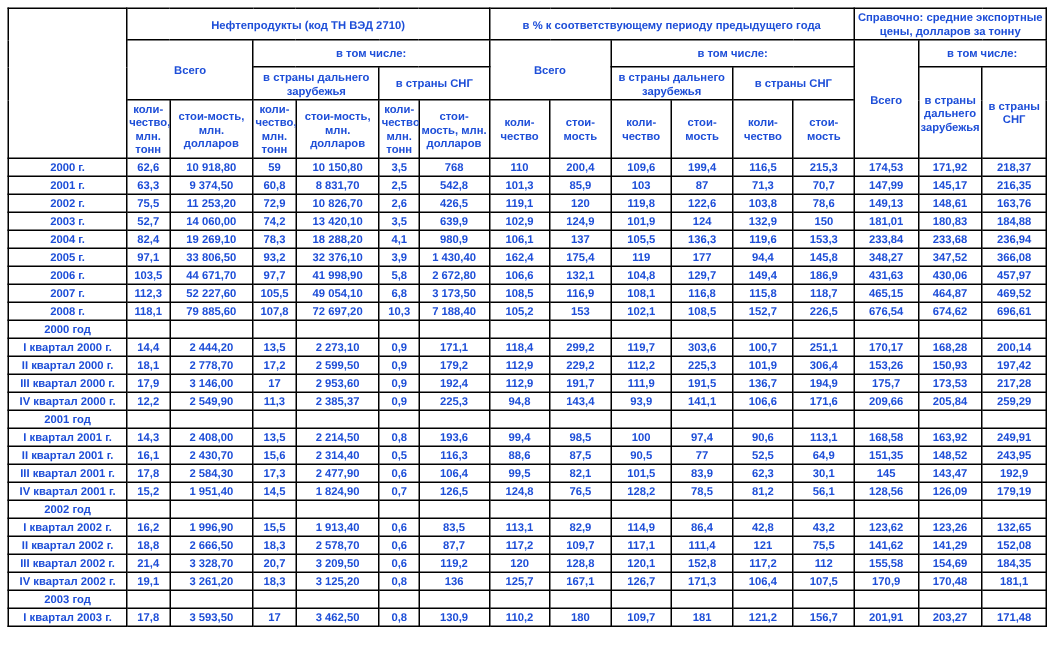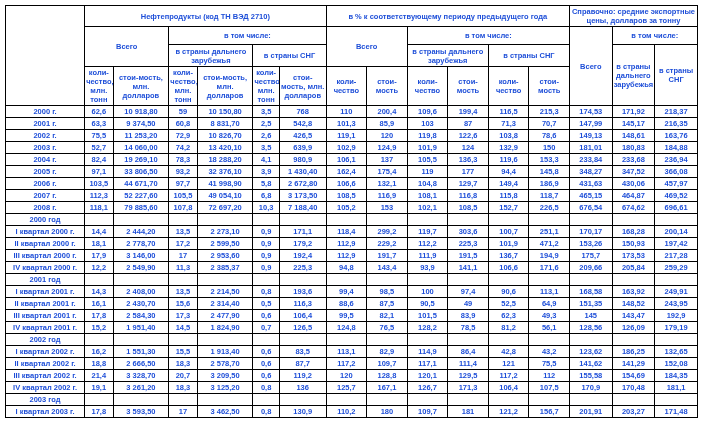--- a/index.html
+++ b/index.html
@@ -316,21 +316,21 @@
           <td>2 778,70</td>
           <td>17,2</td>
           <td>2 599,50</td>
           <td>0,9</td>
           <td>179,2</td>
           <td>112,9</td>
           <td>229,2</td>
           <td>112,2</td>
           <td>225,3</td>
           <td>101,9</td>
-          <td>471,2</td>
+          <td>306,4</td>
           <td>153,26</td>
           <td>150,93</td>
           <td>197,42</td>
         </tr>
         <tr>
           <td class="label">III квартал 2000 г.</td>
           <td>17,9</td>
           <td>3 146,00</td>
           <td>17</td>
           <td>2 953,60</td>
@@ -404,41 +404,41 @@
           <td class="label">II квартал 2001 г.</td>
           <td>16,1</td>
           <td>2 430,70</td>
           <td>15,6</td>
           <td>2 314,40</td>
           <td>0,5</td>
           <td>116,3</td>
           <td>88,6</td>
           <td>87,5</td>
           <td>90,5</td>
-          <td>49</td>
+          <td>77</td>
           <td>52,5</td>
           <td>64,9</td>
           <td>151,35</td>
           <td>148,52</td>
           <td>243,95</td>
         </tr>
         <tr>
           <td class="label">III квартал 2001 г.</td>
           <td>17,8</td>
           <td>2 584,30</td>
           <td>17,3</td>
           <td>2 477,90</td>
           <td>0,6</td>
           <td>106,4</td>
           <td>99,5</td>
           <td>82,1</td>
           <td>101,5</td>
           <td>83,9</td>
           <td>62,3</td>
-          <td>49,3</td>
+          <td>30,1</td>
           <td>145</td>
           <td>143,47</td>
           <td>192,9</td>
         </tr>
         <tr>
           <td class="label">IV квартал 2001 г.</td>
           <td>15,2</td>
           <td>1 951,40</td>
           <td>14,5</td>
           <td>1 824,90</td>
@@ -468,33 +468,33 @@
           <td></td>
           <td></td>
           <td></td>
           <td></td>
           <td></td>
           <td></td>
         </tr>
         <tr>
           <td class="label">I квартал 2002 г.</td>
           <td>16,2</td>
-          <td>1 551,30</td>
+          <td>1 996,90</td>
           <td>15,5</td>
           <td>1 913,40</td>
           <td>0,6</td>
           <td>83,5</td>
           <td>113,1</td>
           <td>82,9</td>
           <td>114,9</td>
           <td>86,4</td>
           <td>42,8</td>
           <td>43,2</td>
           <td>123,62</td>
-          <td>186,25</td>
+          <td>123,26</td>
           <td>132,65</td>
         </tr>
         <tr>
           <td class="label">II квартал 2002 г.</td>
           <td>18,8</td>
           <td>2 666,50</td>
           <td>18,3</td>
           <td>2 578,70</td>
           <td>0,6</td>
           <td>87,7</td>
@@ -512,21 +512,21 @@
           <td class="label">III квартал 2002 г.</td>
           <td>21,4</td>
           <td>3 328,70</td>
           <td>20,7</td>
           <td>3 209,50</td>
           <td>0,6</td>
           <td>119,2</td>
           <td>120</td>
           <td>128,8</td>
           <td>120,1</td>
-          <td>129,5</td>
+          <td>152,8</td>
           <td>117,2</td>
           <td>112</td>
           <td>155,58</td>
           <td>154,69</td>
           <td>184,35</td>
         </tr>
         <tr>
           <td class="label">IV квартал 2002 г.</td>
           <td>19,1</td>
           <td>3 261,20</td>

